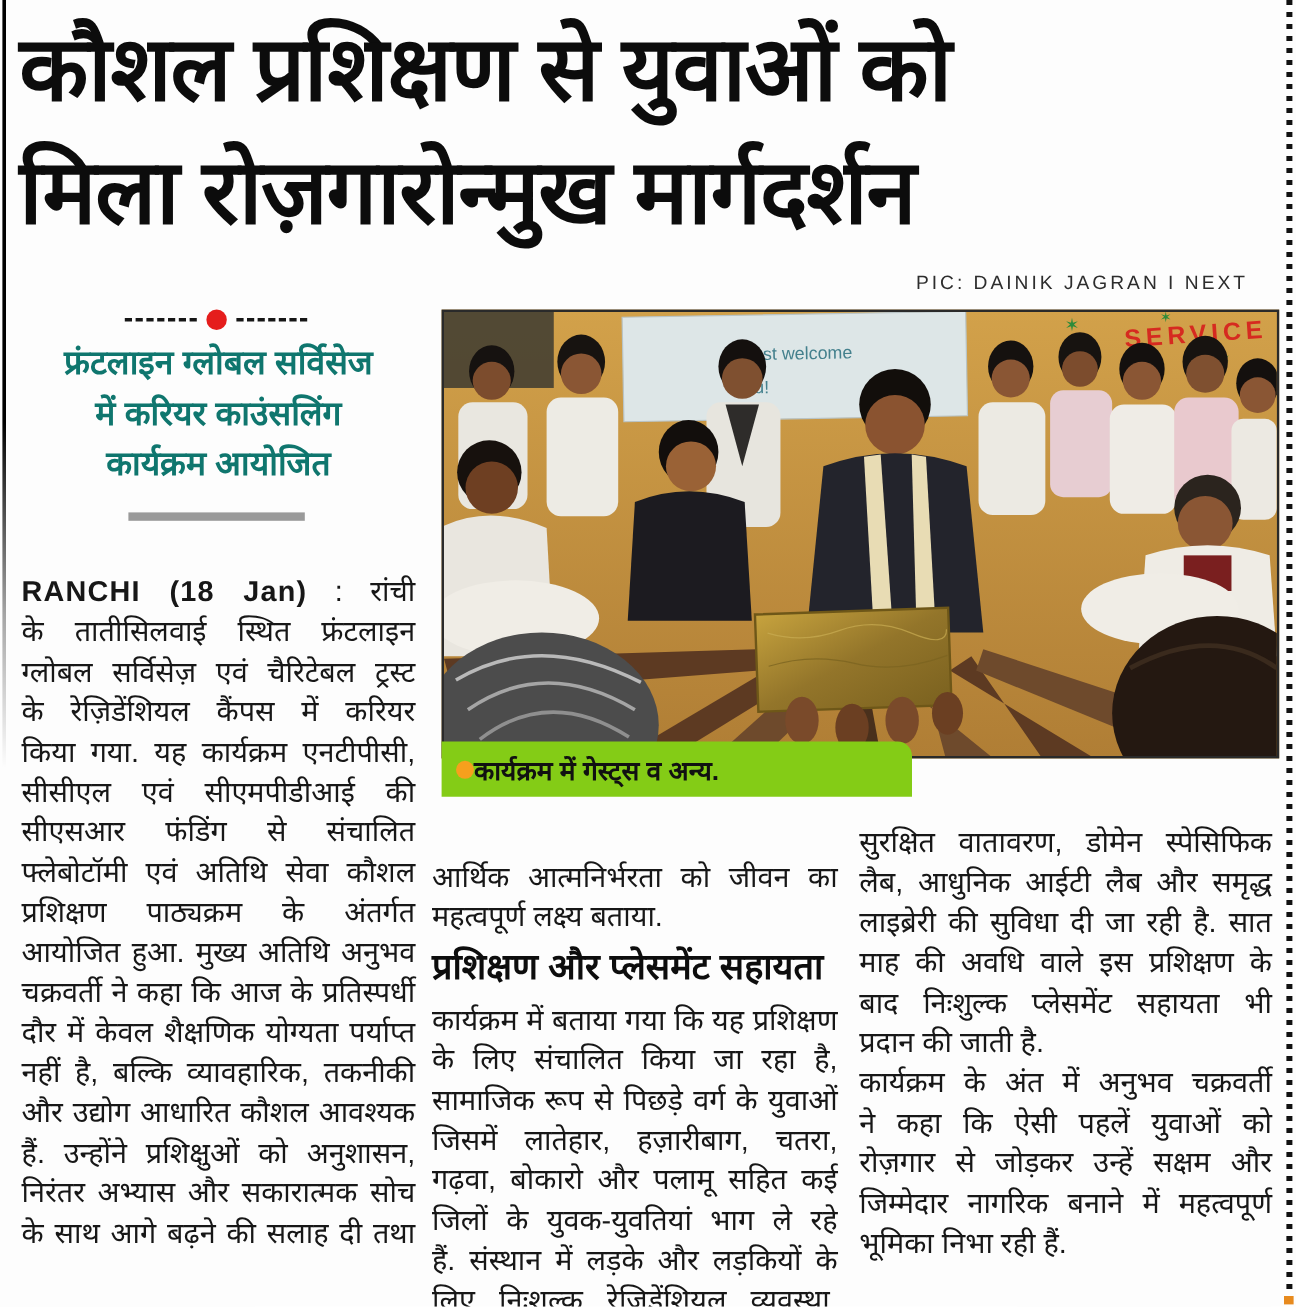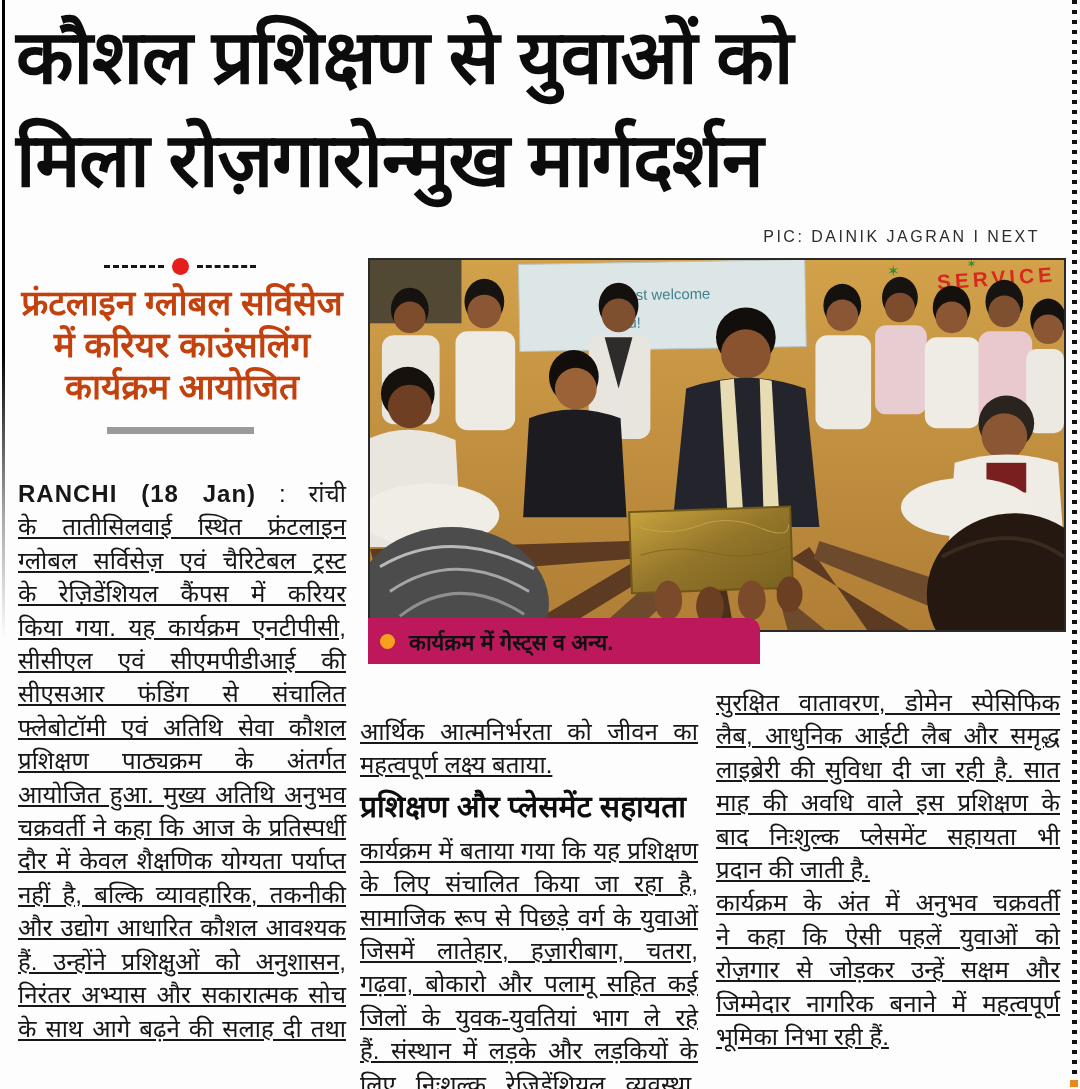--- a/index.html
+++ b/index.html
@@ -19,41 +19,41 @@
   .headline{position:absolute;left:16px;top:6px;width:1024px;
     font-size:75px;line-height:103px;font-weight:700;color:#0c0c0c;letter-spacing:-1px;}
   .pic-credit{position:absolute;top:228px;right:40px;font-size:16px;letter-spacing:2.5px;
     color:#2d2d2d;font-weight:500;}
 
   
   .kicker-sep{position:absolute;left:104px;top:258px;width:152px;display:flex;align-items:center;gap:8px;}
   .kicker-sep .dash{flex:1;border-top:3px dashed #161616;height:0;}
   .kicker-sep .dot{width:17px;height:17px;border-radius:50%;background:#e51d1c;flex:0 0 auto;}
   .kicker{position:absolute;left:14px;top:282px;width:336px;text-align:center;
-    font-size:35px;line-height:42px;font-weight:700;color:#c2410c;}
+    font-size:28px;line-height:42px;font-weight:700;color:#0f766e;}
   .gray-bar{position:absolute;left:107px;top:427px;width:147px;height:7px;background:#9a9a9a;}
   .email{position:absolute;left:18px;top:440px;font-size:25px;font-weight:700;color:#e8231d;}
 
   
   .bodycol{position:absolute;font-size:24px;line-height:33.4px;color:#171717;}
   .col1{left:18px;top:477px;width:328px;}
   .col2{left:360px;top:715px;width:338px;}
   .col3{left:716px;top:686px;width:344px;}
-  .tl{text-align:justify;text-decoration:underline;}
+  .tl{text-align:justify;}
   .tl.j{text-align-last:justify;}
   .lead-line{text-align:justify;text-align-last:justify;}
   .lead-bold{font-weight:700;letter-spacing:1px;}
   .col-subhead{font-size:30px;line-height:36px;font-weight:700;color:#0d0d0d;padding:7px 0 9px;}
 
   
   .photo-frame{position:absolute;left:368px;top:258px;width:698px;height:374px;
     border:2px solid #2a2a2a;box-sizing:border-box;background:#c2913e;}
   .photo-frame svg{display:block;width:100%;height:100%;}
-  .caption-box{position:absolute;left:-2px;top:358px;width:392px;height:46px;background:#be185d;
-    border-top-right-radius:12px;display:flex;align-items:center;gap:14px;padding-left:12px;
+  .caption-box{position:absolute;left:-2px;top:358px;width:392px;height:46px;background:#84cc16;
+    border-top-right-radius:12px;display:flex;align-items:center;padding-left:12px;
     box-sizing:border-box;z-index:3;}
   .caption-bullet{width:15px;height:15px;border-radius:50%;background:#f6a01d;flex:0 0 auto;}
   .caption-text{font-size:22px;font-weight:700;color:#111;}
 </style>
 </head>
 <body>
 
 <div id="page">
 
   <div class="left-scan-line"></div>

